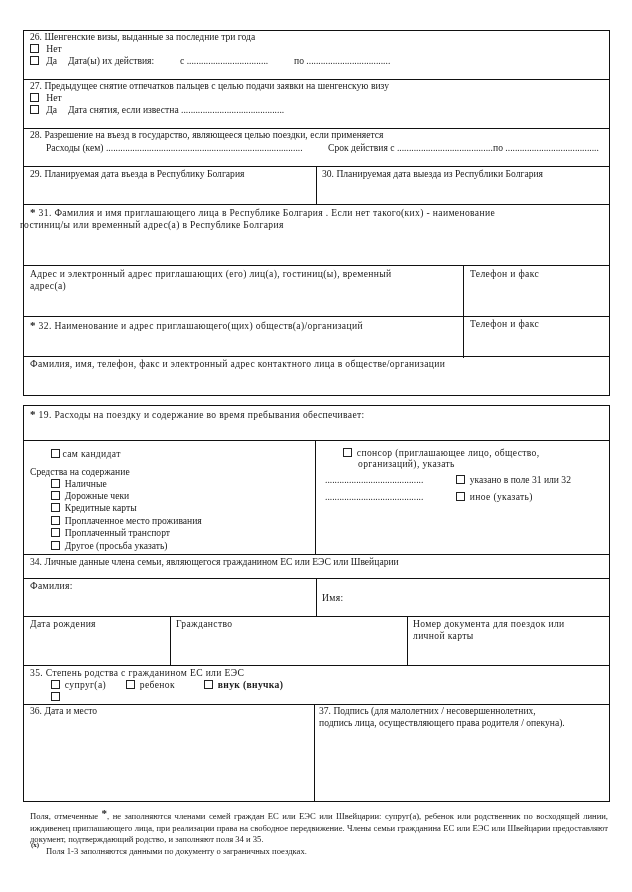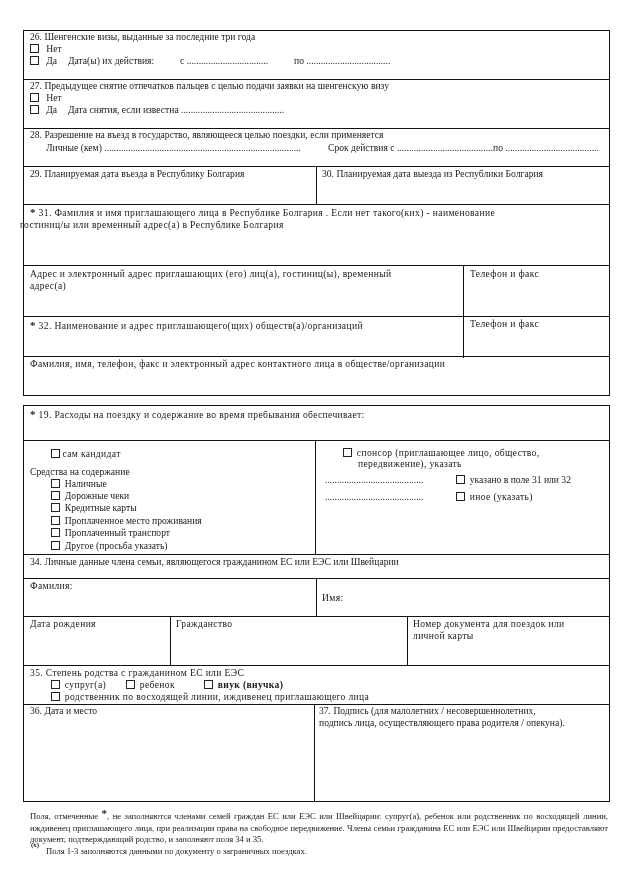--- a/index.html
+++ b/index.html
@@ -30,21 +30,21 @@
 <div class="t" style="left:285px;top:55px;padding-left:9px;">по ...................................</div>
 <div class="hl" style="left:23px;top:79px;width:587px;"></div>
 
 <div class="t" style="left:30px;top:80px;">27. Предыдущее снятие отпечатков пальцев с целью подачи заявки на шенгенскую визу</div>
 <div class="t" style="left:30px;top:92px;"><span class="cb"></span>&nbsp;&nbsp;&nbsp;<span>Нет</span></div>
 <div class="t" style="left:30px;top:104px;"><span class="cb"></span>&nbsp;&nbsp;&nbsp;<span>Да</span></div>
 <div class="t" style="left:68px;top:104px;">Дата снятия, если известна ...........................................</div>
 <div class="hl" style="left:23px;top:128px;width:587px;"></div>
 
 <div class="t" style="left:30px;top:129px;">28. Разрешение на въезд в государство, являющееся целью поездки, если применяется</div>
-<div class="t" style="left:46px;top:142px;">Личные (кем) ..................................................................................</div>
+<div class="t" style="left:46px;top:142px;">Расходы (кем) ..................................................................................</div>
 <div class="t" style="left:328px;top:142px;">Срок действия с ........................................</div>
 <div class="t" style="left:493px;top:142px;">по .......................................</div>
 <div class="hl" style="left:23px;top:166px;width:587px;"></div>
 
 <div class="t" style="left:30px;top:168px;">29. Планируемая дата въезда в Республику Болгария</div>
 <div class="vl" style="left:316px;top:166px;height:38px;"></div>
 <div class="t" style="left:322px;top:168px;">30.  Планируемая дата выезда из Республики Болгария</div>
 <div class="abs" style="left:25px;top:180px;width:289px;height:22px;"></div>
 <div class="abs" style="left:319px;top:180px;width:289px;height:22px;"></div>
 <div class="hl" style="left:23px;top:204px;width:587px;"></div>
@@ -73,21 +73,21 @@
 <div class="t" style="left:51px;top:448px;"><span class="cb"></span>&nbsp;<span class="tb" style="position:static;">сам кандидат</span></div>
 <div class="t" style="left:30px;top:466px;">Средства на содержание</div>
 <div class="t" style="left:51px;top:478px;"><span class="cb"></span>&nbsp;&nbsp;<span>Наличные</span></div>
 <div class="t" style="left:51px;top:490px;"><span class="cb"></span>&nbsp;&nbsp;<span>Дорожные чеки</span></div>
 <div class="t" style="left:51px;top:502px;"><span class="cb"></span>&nbsp;&nbsp;<span>Кредитные карты</span></div>
 <div class="t" style="left:51px;top:515px;"><span class="cb"></span>&nbsp;&nbsp;<span>Проплаченное место проживания</span></div>
 <div class="t" style="left:51px;top:527px;"><span class="cb"></span>&nbsp;&nbsp;<span>Проплаченный транспорт</span></div>
 <div class="t" style="left:51px;top:540px;"><span class="cb"></span>&nbsp;&nbsp;<span>Другое  (просьба указать)</span></div>
 
 <div class="t" style="left:343px;top:447px;"><span class="cb"></span>&nbsp;&nbsp;<span class="tb" style="position:static;">спонсор (приглашающее лицо,  общество,</span></div>
-<div class="tb" style="left:358px;top:458px;white-space:nowrap;">передвижение), указать</div>
+<div class="tb" style="left:358px;top:458px;white-space:nowrap;">организаций), указать</div>
 <div class="t" style="left:325px;top:474px;">.........................................</div>
 <div class="t" style="left:456px;top:474px;"><span class="cb"></span>&nbsp;&nbsp;<span>указано в поле 31 или 32</span></div>
 <div class="t" style="left:325px;top:491px;">.........................................</div>
 <div class="t" style="left:456px;top:491px;"><span class="cb"></span>&nbsp;&nbsp;<span class="tb" style="position:static;">иное (указать)</span></div>
 <div class="hl" style="left:23px;top:554px;width:587px;"></div>
 
 <div class="t" style="left:30px;top:556px;">34. Личные данные члена семьи, являющегося гражданином  ЕС или ЕЭС или Швейцарии</div>
 <div class="hl" style="left:23px;top:578px;width:587px;"></div>
 <div class="vl" style="left:316px;top:578px;height:38px;"></div>
 <div class="tb" style="left:30px;top:580px;white-space:nowrap;">Фамилия:</div>
@@ -100,21 +100,21 @@
 <div class="tb" style="left:30px;top:618px;white-space:nowrap;">Дата  рождения</div>
 <div class="tb" style="left:176px;top:618px;white-space:nowrap;">Гражданство</div>
 <div class="tb" style="left:413px;top:618px;white-space:nowrap;">Номер документа для поездок или</div>
 <div class="tb" style="left:413px;top:630px;white-space:nowrap;">личной карты</div>
 <div class="hl" style="left:23px;top:665px;width:587px;"></div>
 
 <div class="tb" style="left:30px;top:667px;white-space:nowrap;">35. Степень родства с  гражданином ЕС или ЕЭС</div>
 <div class="t" style="left:51px;top:679px;"><span class="cb"></span>&nbsp;&nbsp;<span class="tb" style="position:static;">супруг(а)</span></div>
 <div class="t" style="left:126px;top:679px;"><span class="cb"></span>&nbsp;&nbsp;<span class="tb" style="position:static;">ребенок</span></div>
 <div class="t" style="left:204px;top:679px;"><span class="cb"></span>&nbsp;&nbsp;<span class="tb" style="position:static;font-weight:bold;">внук (внучка)</span></div>
-<div class="t" style="left:51px;top:691px;"><span class="cb"></span>&nbsp;&nbsp;<span class="tb" style="position:static;">родственник по восходящей линии, иждивенец приглашающего лица</span></div>
+<div class="t" style="left:51px;top:691px;"><span class="cb"></span>&nbsp;&nbsp;</div>
 <div class="hl thin" style="left:23px;top:704px;width:587px;"></div>
 
 <div class="vl" style="left:314px;top:704px;height:98px;"></div>
 <div class="t" style="left:30px;top:705px;">36. Дата и место</div>
 <div class="t" style="left:319px;top:705px;">37. Подпись (для малолетних / несовершеннолетних,</div>
 <div class="t" style="left:319px;top:717px;">подпись лица, осуществляющего права родителя / опекуна).</div>
 <div class="abs" style="left:25px;top:720px;width:287px;height:80px;"></div>
 <div class="abs" style="left:317px;top:732px;width:291px;height:68px;"></div>
 
 <div class="foot" style="top:808px;"><span>Поля, отмеченные </span><span class="star" style="vertical-align:2px;">*</span><span>, не заполняются членами семей граждан ЕС или ЕЭС или Швейцарии: супруг(а), ребенок или родственник по восходящей линии, иждивенец приглашающего лица, при реализации права на свободное передвижение. Члены семьи гражданина ЕС или ЕЭС или Швейцарии предоставляют документ, подтверждающий родство, и заполняют поля 34 и 35.</span></div>

